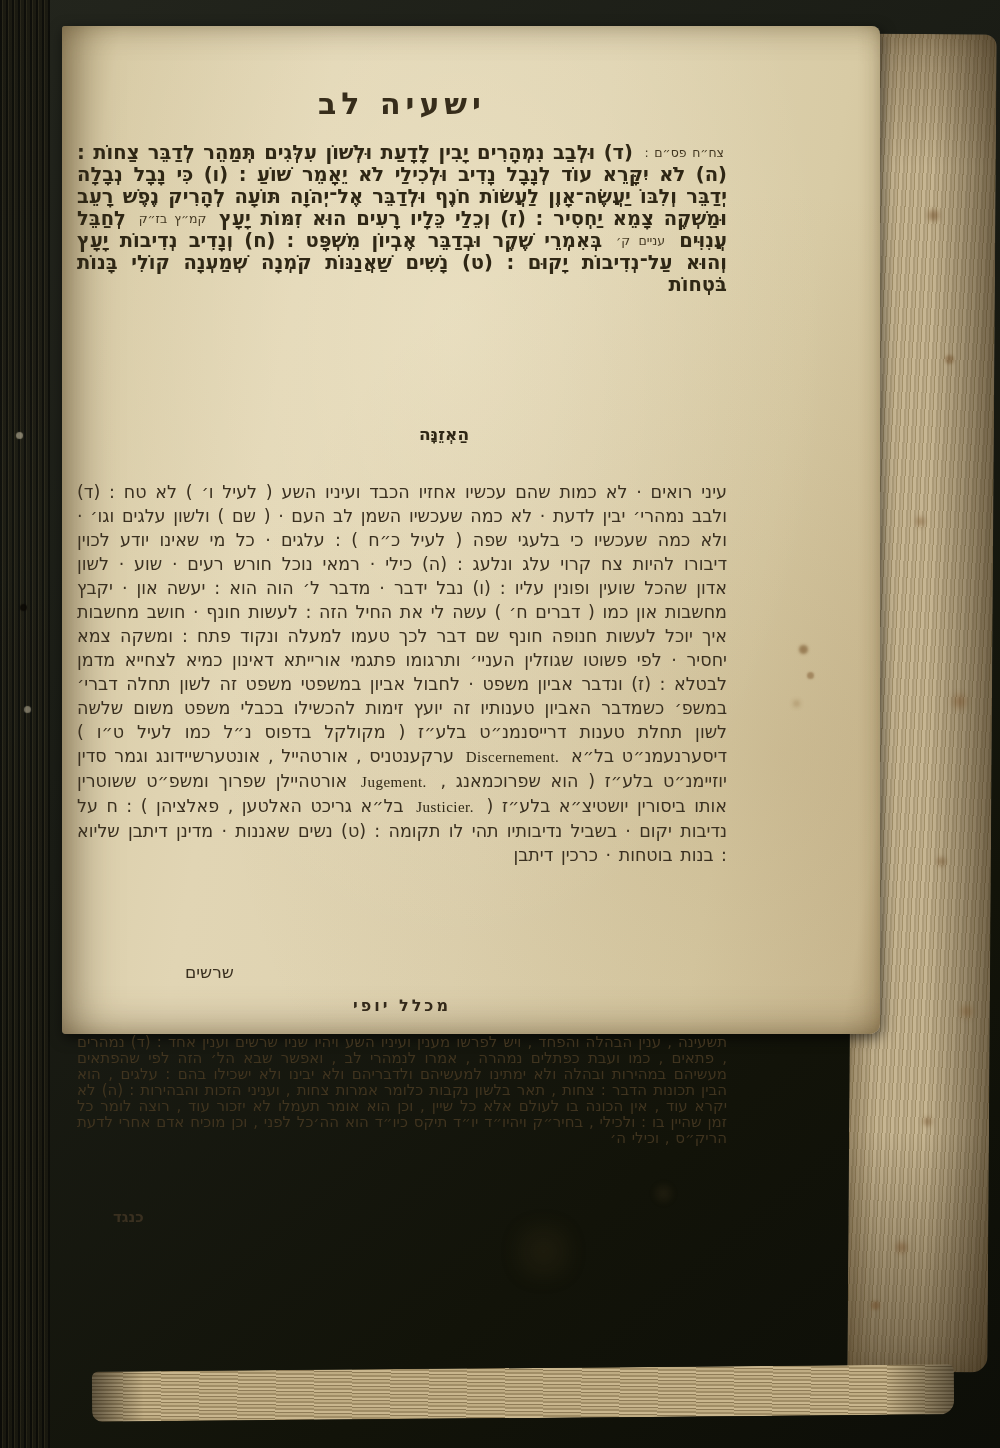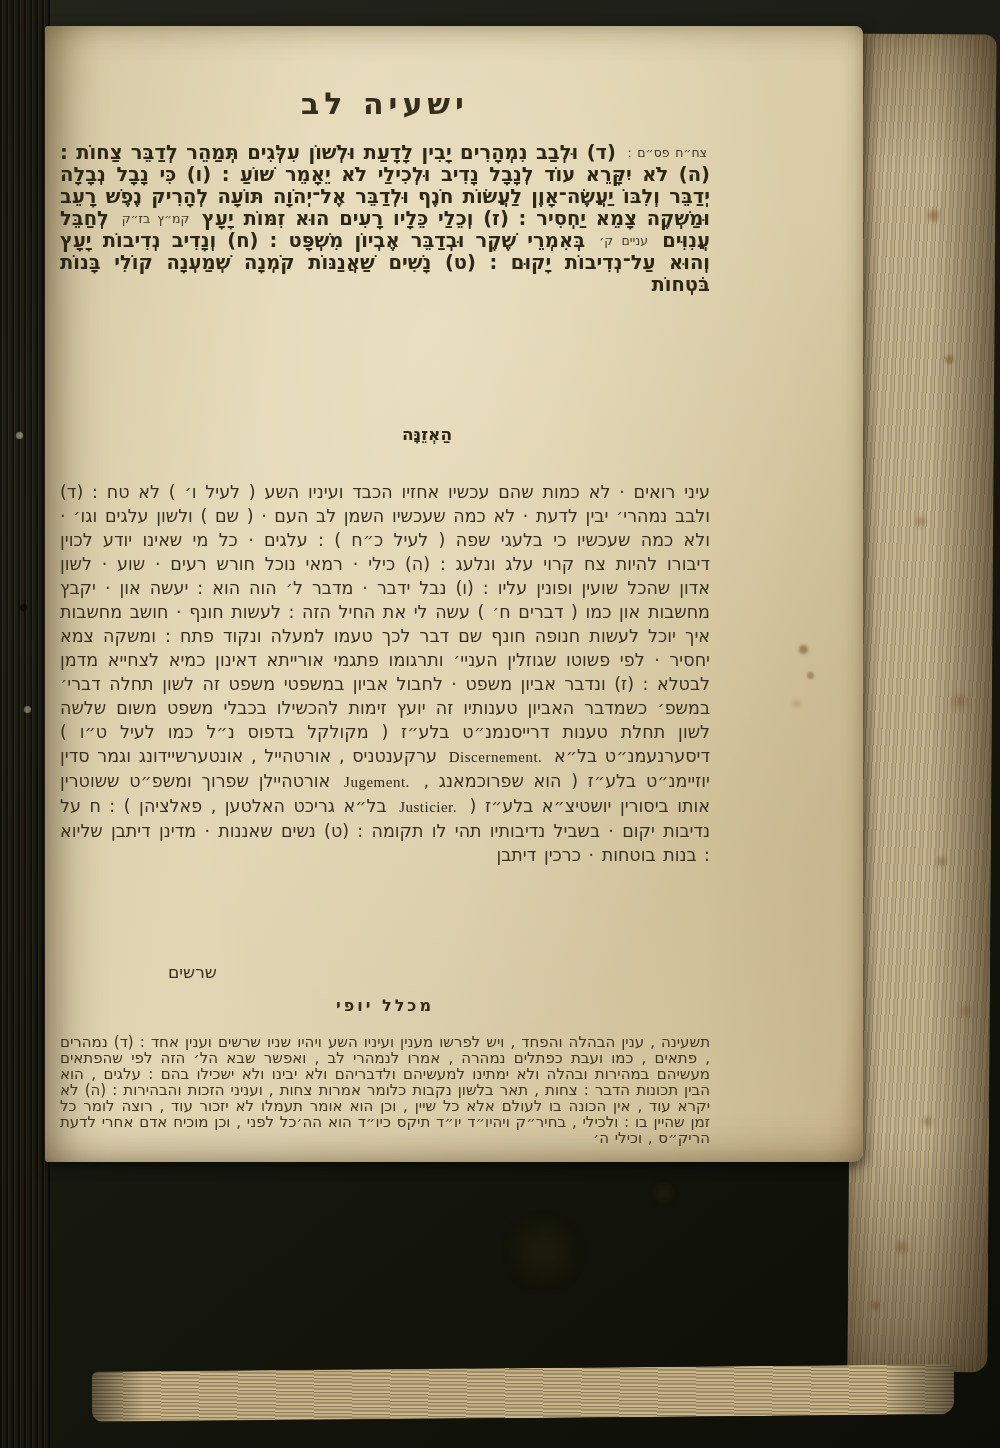--- a/index.html
+++ b/index.html
@@ -30,21 +30,21 @@
   .bottom-edge{
     position:absolute;left:92px;top:1368px;width:862px;height:50px;
     border-radius:6px 6px 14px 10px;
     transform:rotate(-.5deg);
     background:
       linear-gradient(90deg,rgba(20,15,8,.55) 0%,rgba(0,0,0,0) 6%,rgba(0,0,0,0) 92%,rgba(20,15,8,.55) 100%),
       repeating-linear-gradient(182deg,#c9b68e 0 2px,#8f7c57 2px 3px,#bfac83 3px 5px,#a08d66 5px 7px);
   }
   
   .page{
-    position:absolute;left:45px;top:26px;width:818px;height:1136px;z-index:2;
+    position:absolute;left:62px;top:26px;width:818px;height:1008px;z-index:2;
     border-radius:3px 8px 10px 4px;
     background:
       radial-gradient(ellipse at 48% 30%,rgba(255,248,224,.30),rgba(0,0,0,0) 62%),
       radial-gradient(ellipse at 88% 72%,rgba(140,108,58,.14),rgba(0,0,0,0) 55%),
       linear-gradient(100deg,#c6b78f 0%,#d8cba6 6%,#e1d5b4 28%,#ded2b0 56%,#d8cba5 80%,#cdbd96 96%,#b6a47d 100%);
     box-shadow:
       inset 30px 0 46px -20px rgba(62,46,20,.55),
       inset -8px 0 20px -10px rgba(95,74,40,.4),
       inset 0 -26px 44px -26px rgba(95,74,40,.45),
       inset 0 18px 34px -22px rgba(95,74,40,.35),
@@ -126,15 +126,16 @@
     <span>ערקענטניס , אורטהייל , אונטערשיידונג וגמר סדין יוזיימנ״ט בלע״ז ( הוא שפרוכמאנג ,</span>
     <span class="latin">Jugement.</span>
     <span>אורטהיילן שפרוך ומשפ״ט ששוטרין אותו ביסורין יושטיצ״א בלע״ז (</span>
     <span class="latin">Justicier.</span>
     <span>בל״א גריכט האלטען , פאלציהן ) : ח על נדיבות יקום · בשביל נדיבותיו תהי לו תקומה : (ט) נשים שאננות · מדינן דיתבן שליוא : בנות בוטחות · כרכין דיתבן</span>
   </div>
   <div class="tx rashi-last">שרשים</div>
 
   <div class="tx michlal-head">מכלל יופי</div>
   <div class="tx michlal">תשעינה , ענין הבהלה והפחד , ויש לפרשו מענין ועיניו השע ויהיו שניו שרשים וענין אחד : (ד) נמהרים , פתאים , כמו ועבת כפתלים נמהרה , אמרו לנמהרי לב , ואפשר שבא הל׳ הזה לפי שהפתאים מעשיהם במהירות ובהלה ולא ימתינו למעשיהם ולדבריהם ולא יבינו ולא ישכילו בהם : עלגים , הוא הבין תכונות הדבר : צחות , תאר בלשון נקבות כלומר אמרות צחות , ועניני הזכות והבהירות : (ה) לא יקרא עוד , אין הכונה בו לעולם אלא כל שיין , וכן הוא אומר תעמלו לא יזכור עוד , רוצה לומר כל זמן שהיין בו : ולכילי , בחיר״ק ויהיו״ד יו״ד תיקס כיו״ד הוא הה׳כל לפני , וכן מוכיח אדם אחרי לדעת הריק״ס , וכילי ה׳</div>
+  <div class="tx catchword">כנגד</div>
 </div>
 
 <div class="foxing"></div>
 
 </body></html>

